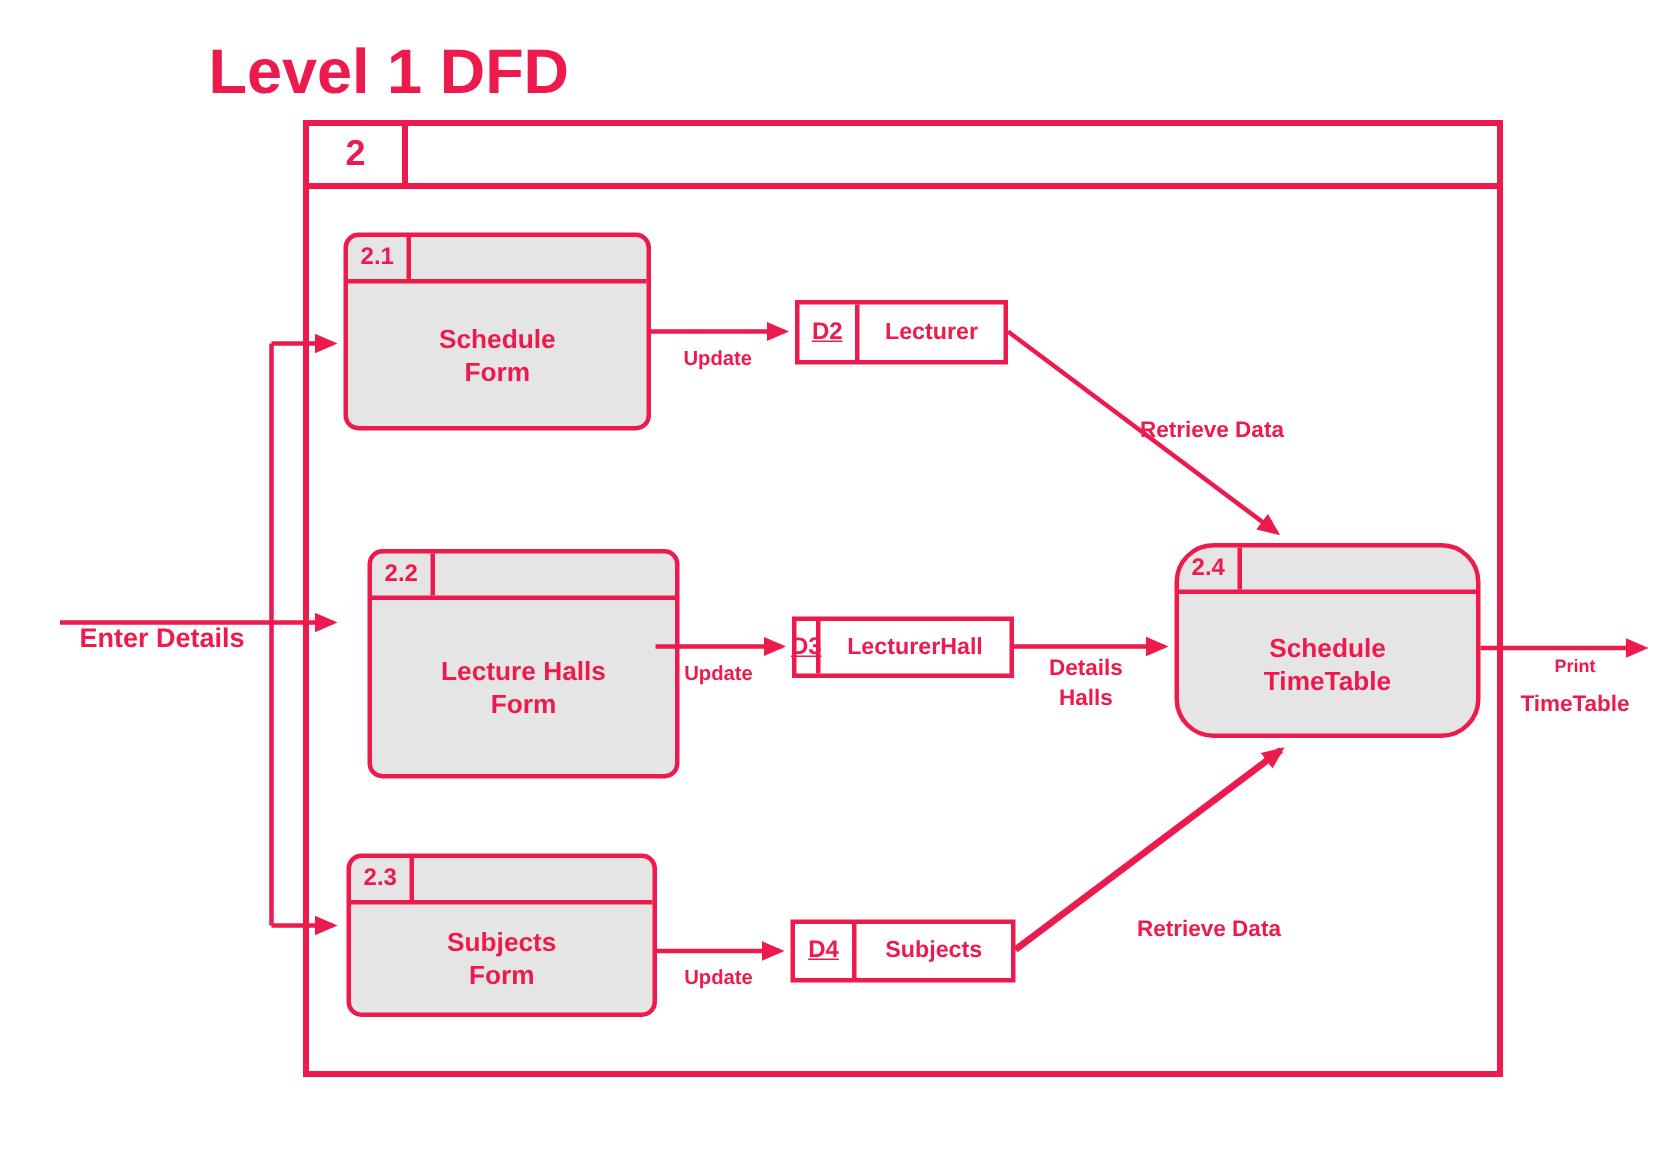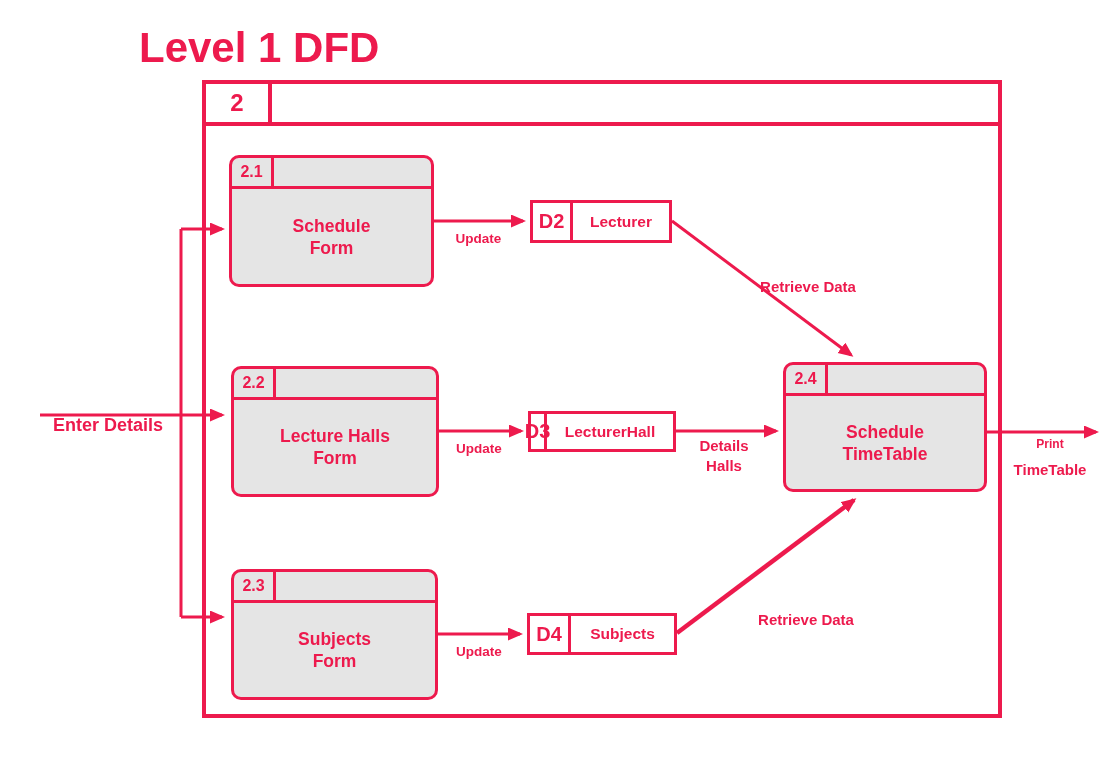--- a/index.html
+++ b/index.html
@@ -83,22 +83,23 @@
   
   .store {
     border: 3px solid var(--accent);
     background: #ffffff;
     display: flex;
     z-index: 2;
   }
   .store-id {
     border-right: 3px solid var(--accent);
     display: flex; align-items: center; justify-content: center;
-    font-size: 20px;
+    font-size: 16px;
     flex: none;
+    text-decoration: underline;
   }
   .store-name {
     flex: 1;
     display: flex; align-items: center; justify-content: center;
     font-size: 15.5px;
     white-space: nowrap;
   }
 
   
   .flow-label { text-align: center; z-index: 3; margin-top: 27px; }
@@ -136,41 +137,41 @@
   <div class="abs process" style="left:229px; top:155px; width:205px; height:132px;">
     <div class="process-header">
       <div class="process-id">2.1</div>
     </div>
     <div class="process-body">
       <span>Schedule</span>
       <span>Form</span>
     </div>
   </div>
 
-  <div class="abs process" style="left:231px; top:366px; width:208px; height:131px;justify-content:space-between;">
+  <div class="abs process" style="left:245px; top:366px; width:208px; height:153px;justify-content:space-between;">
     <div class="process-header">
       <div class="process-id">2.2</div>
     </div>
     <div class="process-body">
       <span>Lecture Halls</span>
       <span>Form</span>
     </div>
   </div>
 
-  <div class="abs process" style="left:231px; top:569px; width:207px; height:131px;">
+  <div class="abs process" style="left:231px; top:569px; width:207px; height:109px;">
     <div class="process-header">
       <div class="process-id">2.3</div>
     </div>
     <div class="process-body">
       <span>Subjects</span>
       <span>Form</span>
     </div>
   </div>
 
-  <div class="abs process" style="left:783px; top:362px; width:204px; height:130px;">
+  <div class="abs process" style="left:783px; top:362px; width:204px; height:130px;border-radius:26px;">
     <div class="process-header">
       <div class="process-id">2.4</div>
     </div>
     <div class="process-body">
       <span>Schedule</span>
       <span>TimeTable</span>
     </div>
   </div>
 
   <div class="abs store" style="left:530px; top:200px; width:142px; height:43px;">

